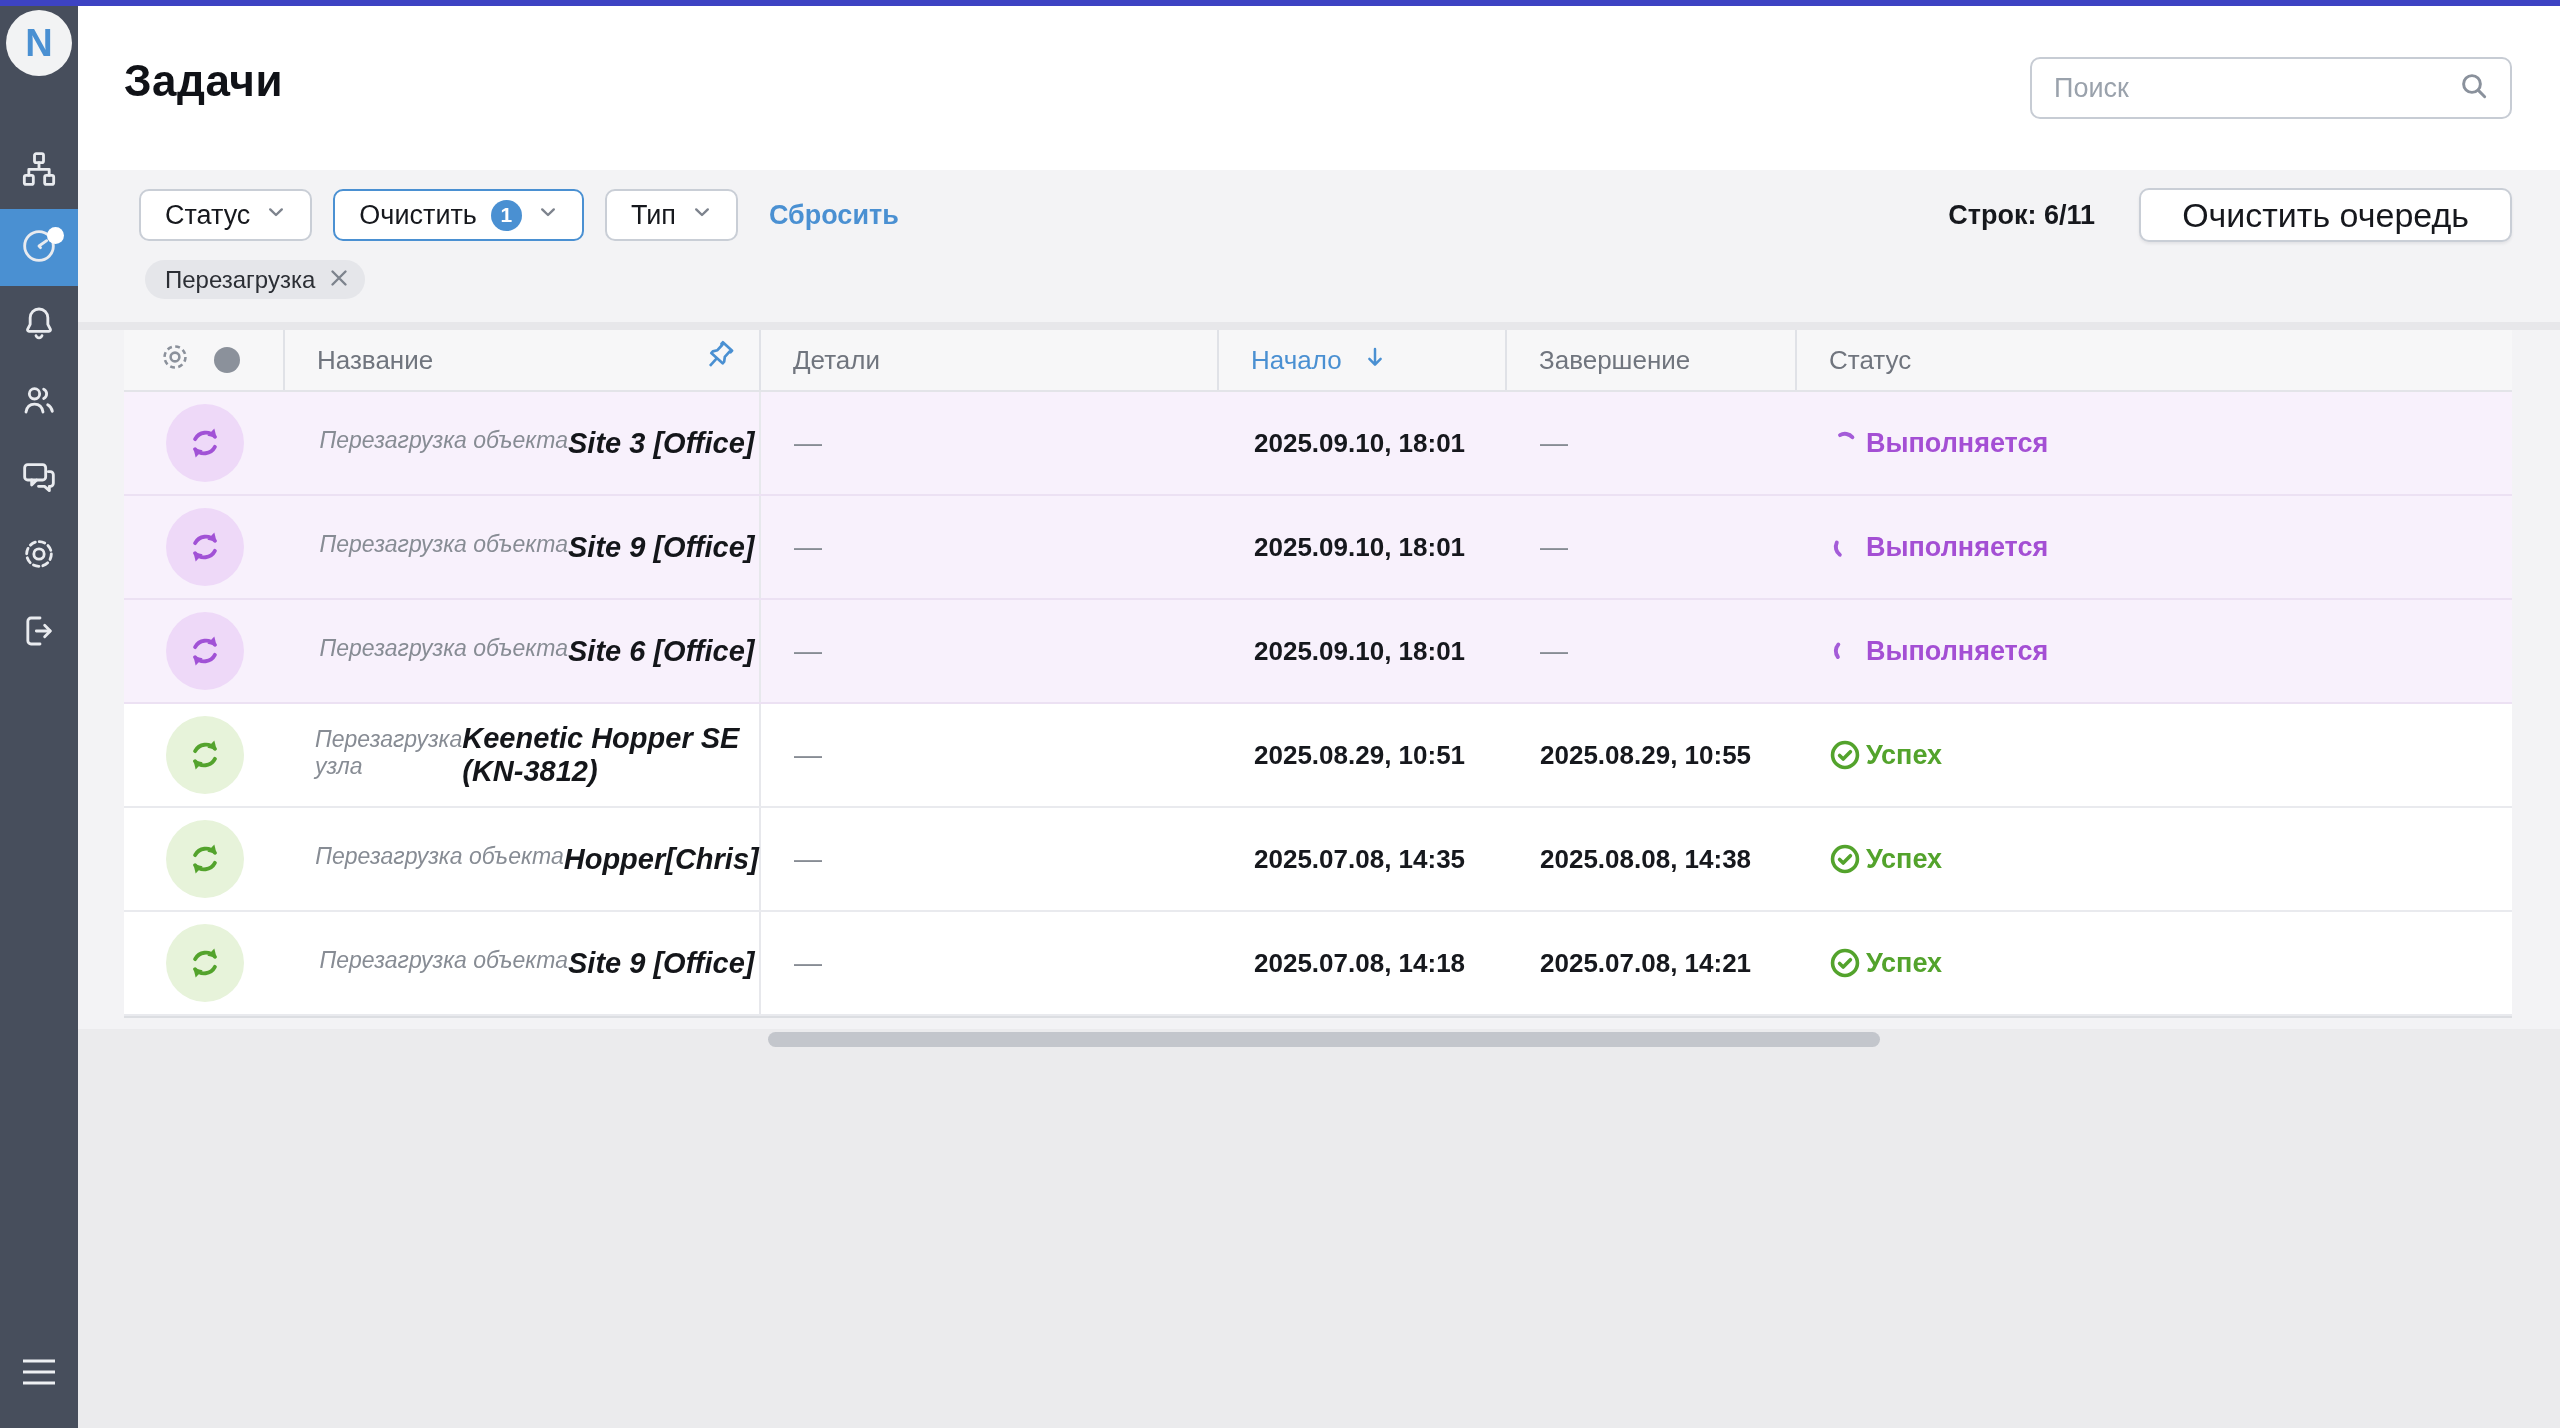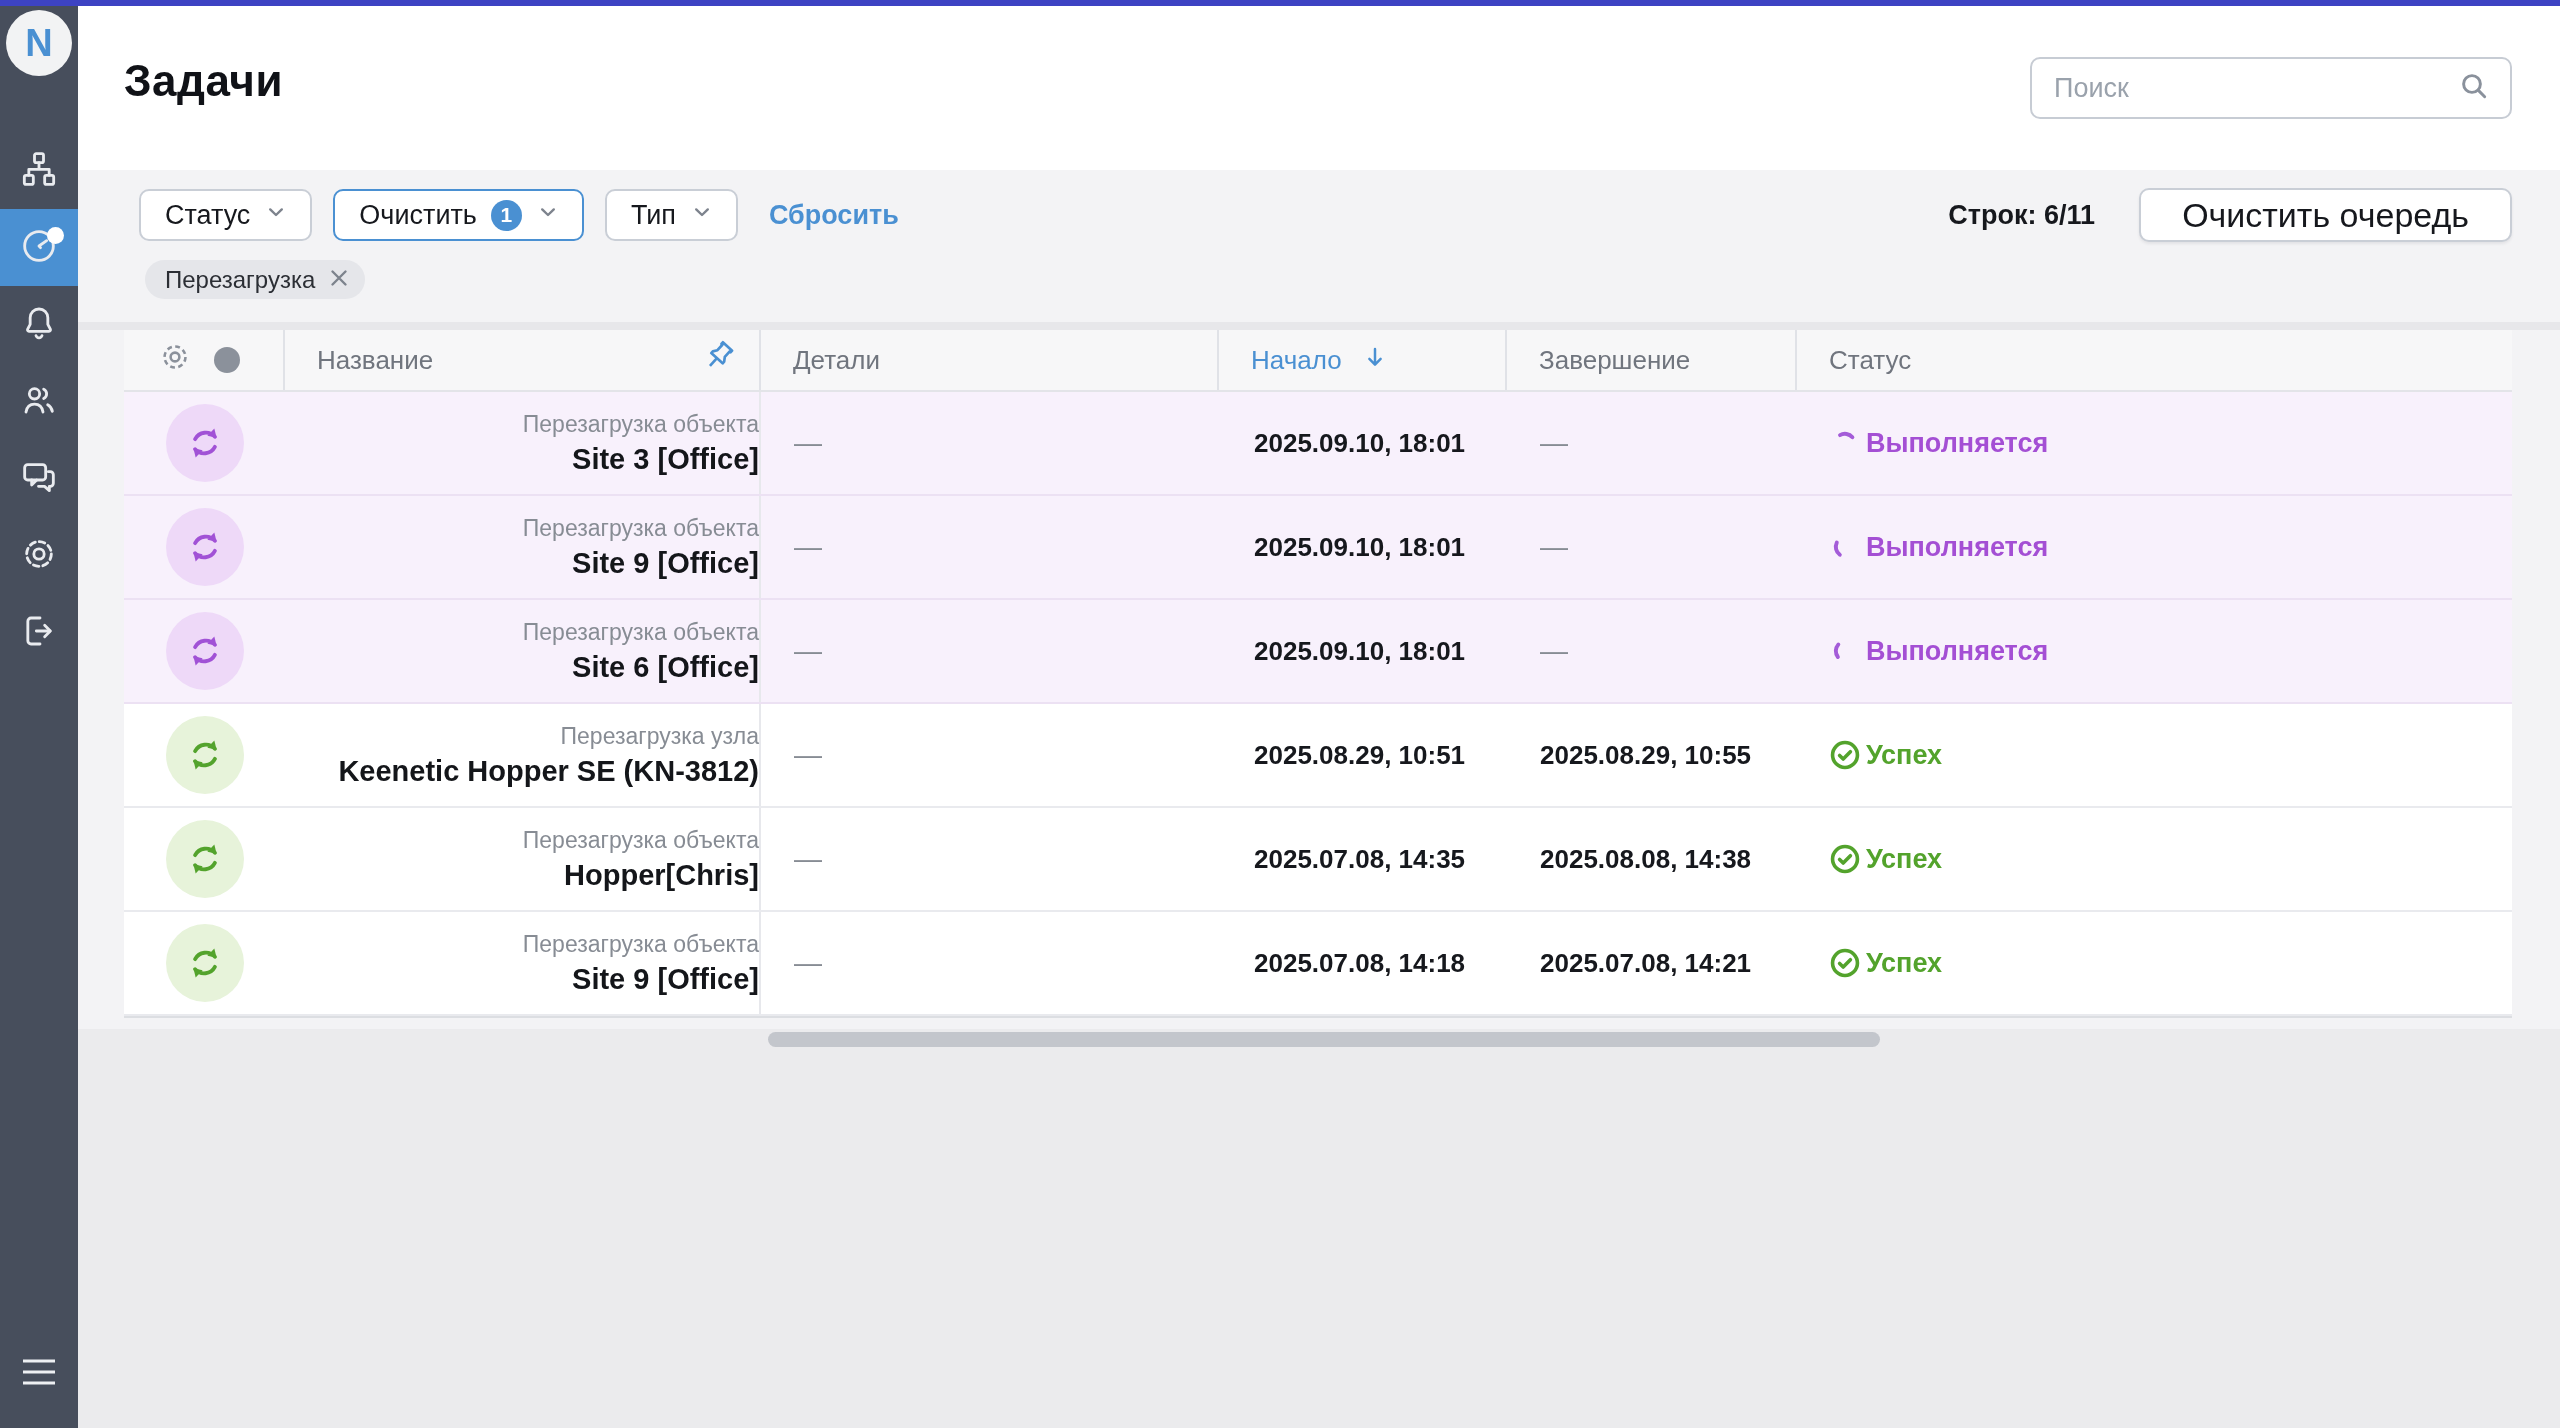--- a/index.html
+++ b/index.html
@@ -69,21 +69,21 @@
   .th-start svg { width:26px; height:26px; stroke:#4a90d2; fill:none; stroke-width:2.3; stroke-linecap:round; stroke-linejoin:round; }
 
   .trow { height:104px; border-bottom:2px solid #e9eaee; background:#fff; cursor:pointer; }
   .trow.running { background:#f8f1fc; border-bottom-color:#ece1f3; }
   .cell { display:flex; align-items:center; }
   .c-icon { justify-content:center; }
   .op-circle { width:78px; height:78px; border-radius:50%; display:flex; align-items:center; justify-content:center; }
   .op-circle svg { width:44px; height:44px; }
   .running .op-circle { background:#eed9f8; color:#a152d6; }
   .success .op-circle { background:#e7f3da; color:#53a32c; }
-  .c-name { flex-direction:column; align-items:flex-end; justify-content:center; padding-left:30px; border-right:2px solid #e7e8ec; }
+  .c-name { flex-direction:row; align-items:center; justify-content:center; padding-left:30px; border-right:2px solid #e7e8ec;font-style:italic; }
   .op-type { font-size:23px; color:#878c94; margin-bottom:5px; }
   .op-name { font-size:29px; font-weight:700; color:#14161a; }
   .c-details, .c-finish { padding-left:33px; font-size:27px; color:#878c94; }
   .c-start { padding-left:35px; }
   .c-start, .c-finish.has-date { font-size:26px; font-weight:700; color:#16181d; }
   .c-details.dash, .c-finish.dash { color:#878c94; font-weight:400; font-size:28px; }
   .c-status { padding-left:30px; gap:3px;align-items:center; }
   .status-text { font-size:27px; font-weight:700; }
   .running .status-text { color:#a44fd4; }
   .success .status-text { color:#53a32c; }

